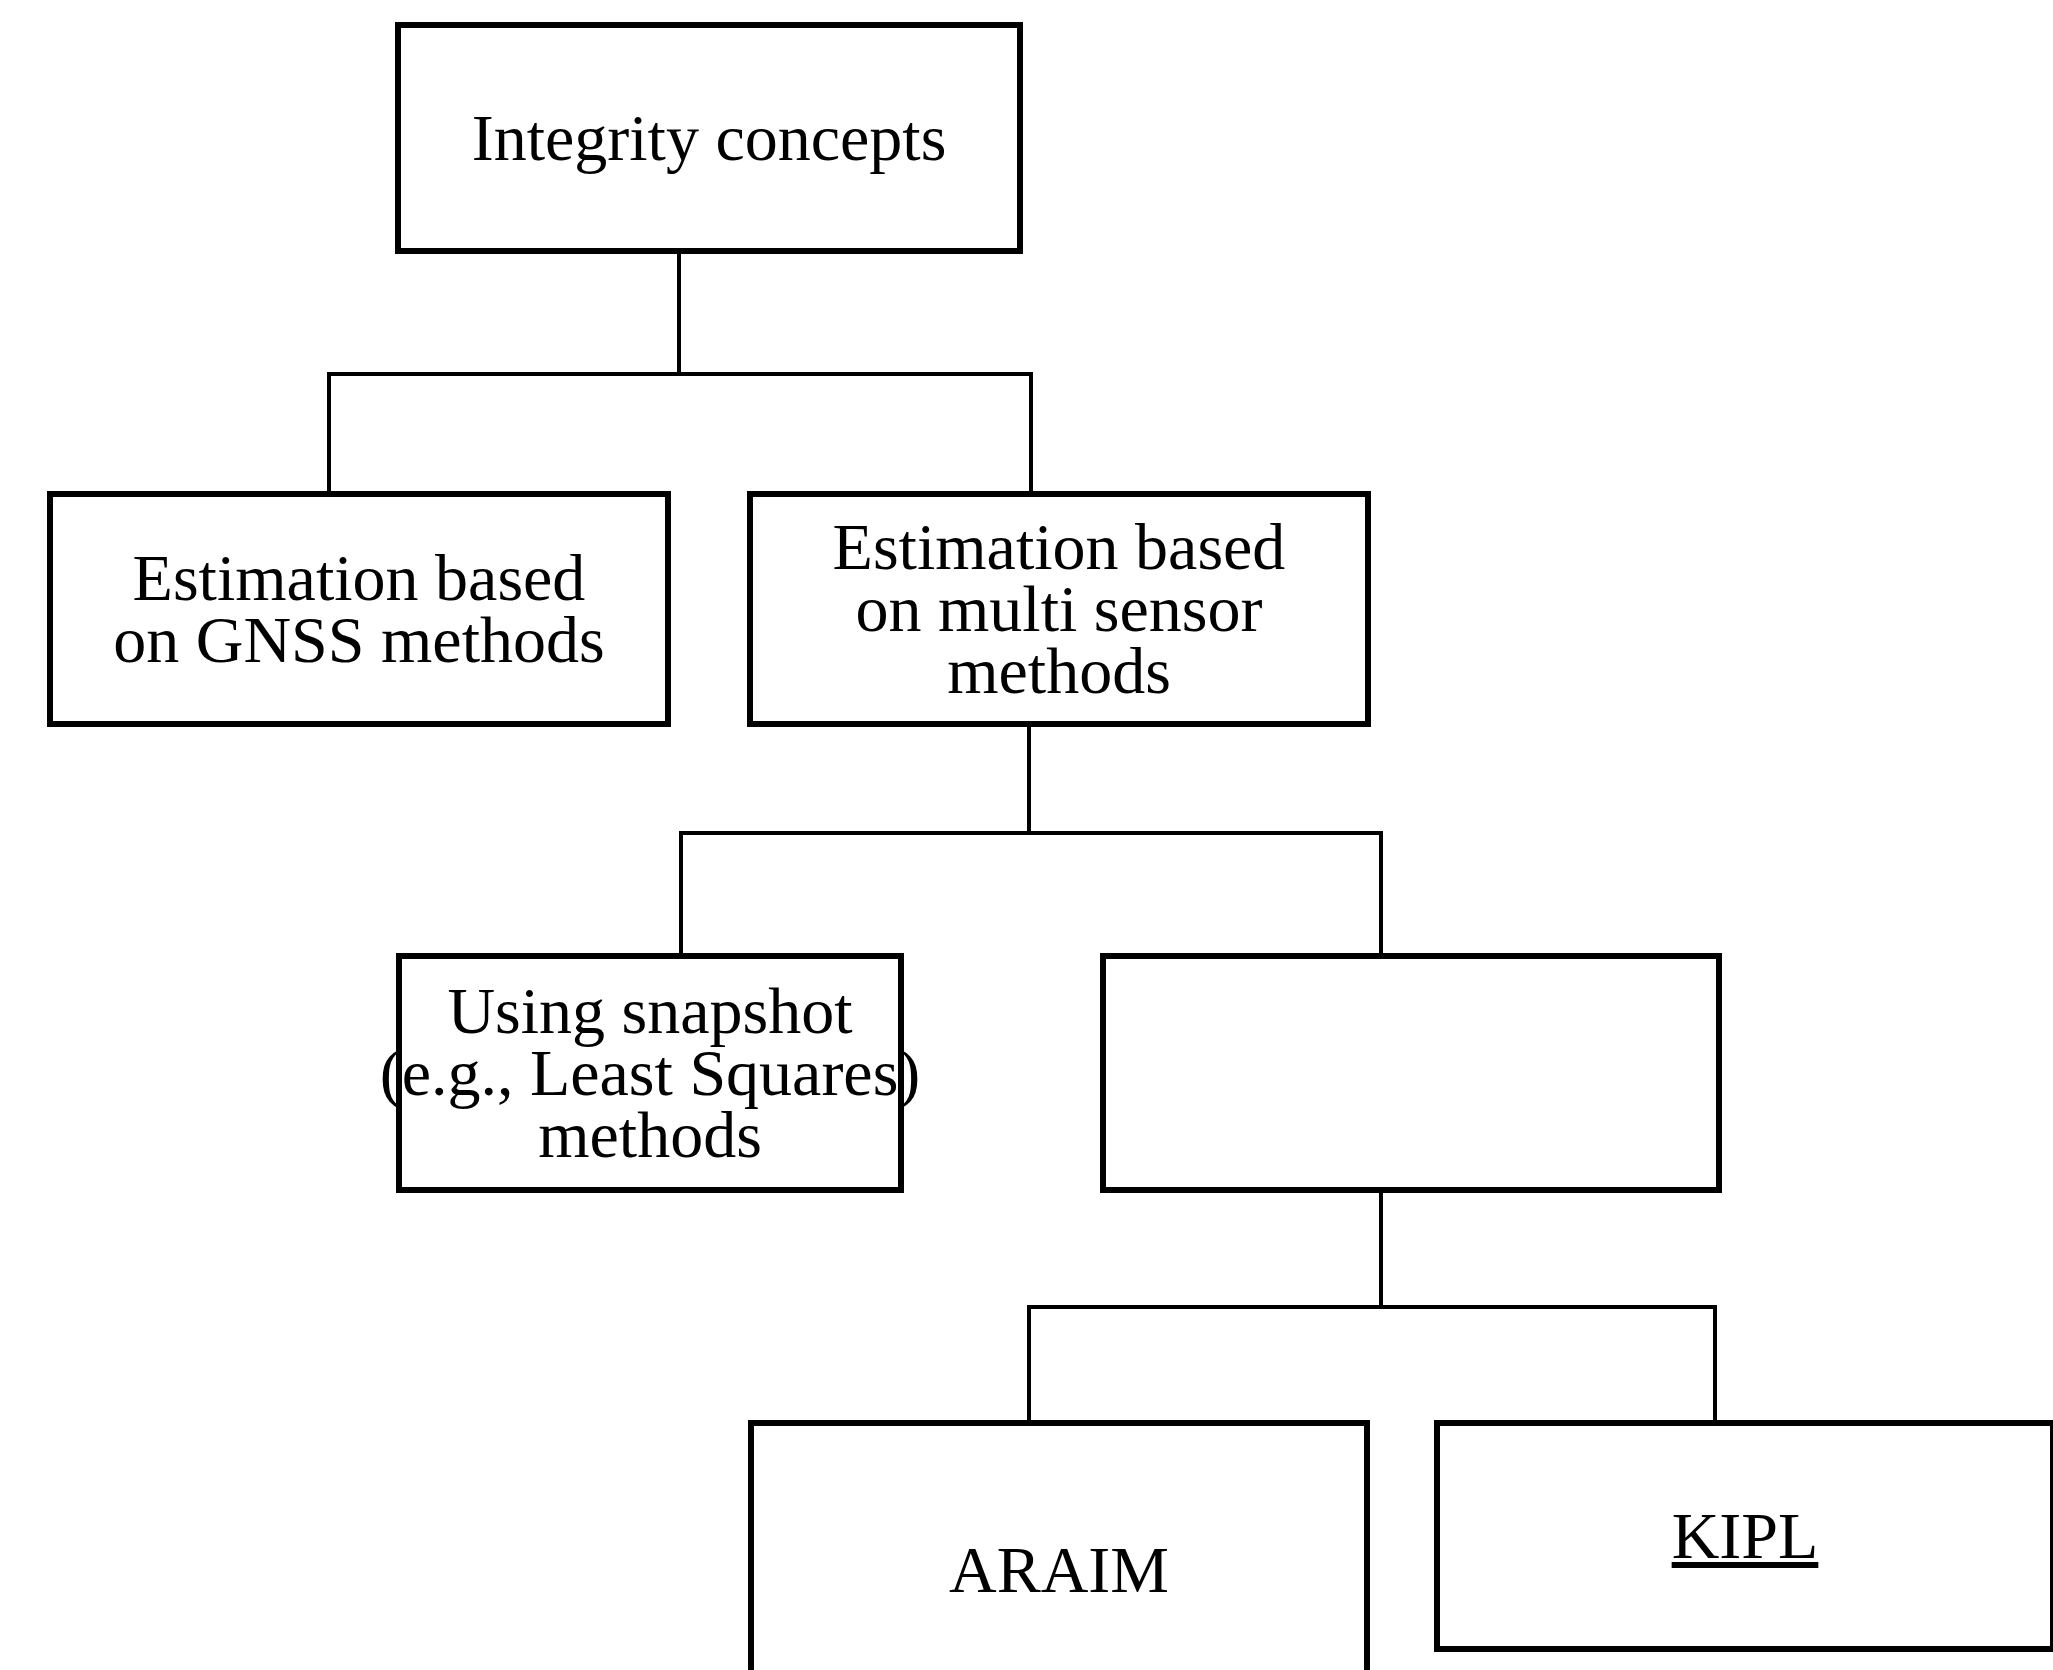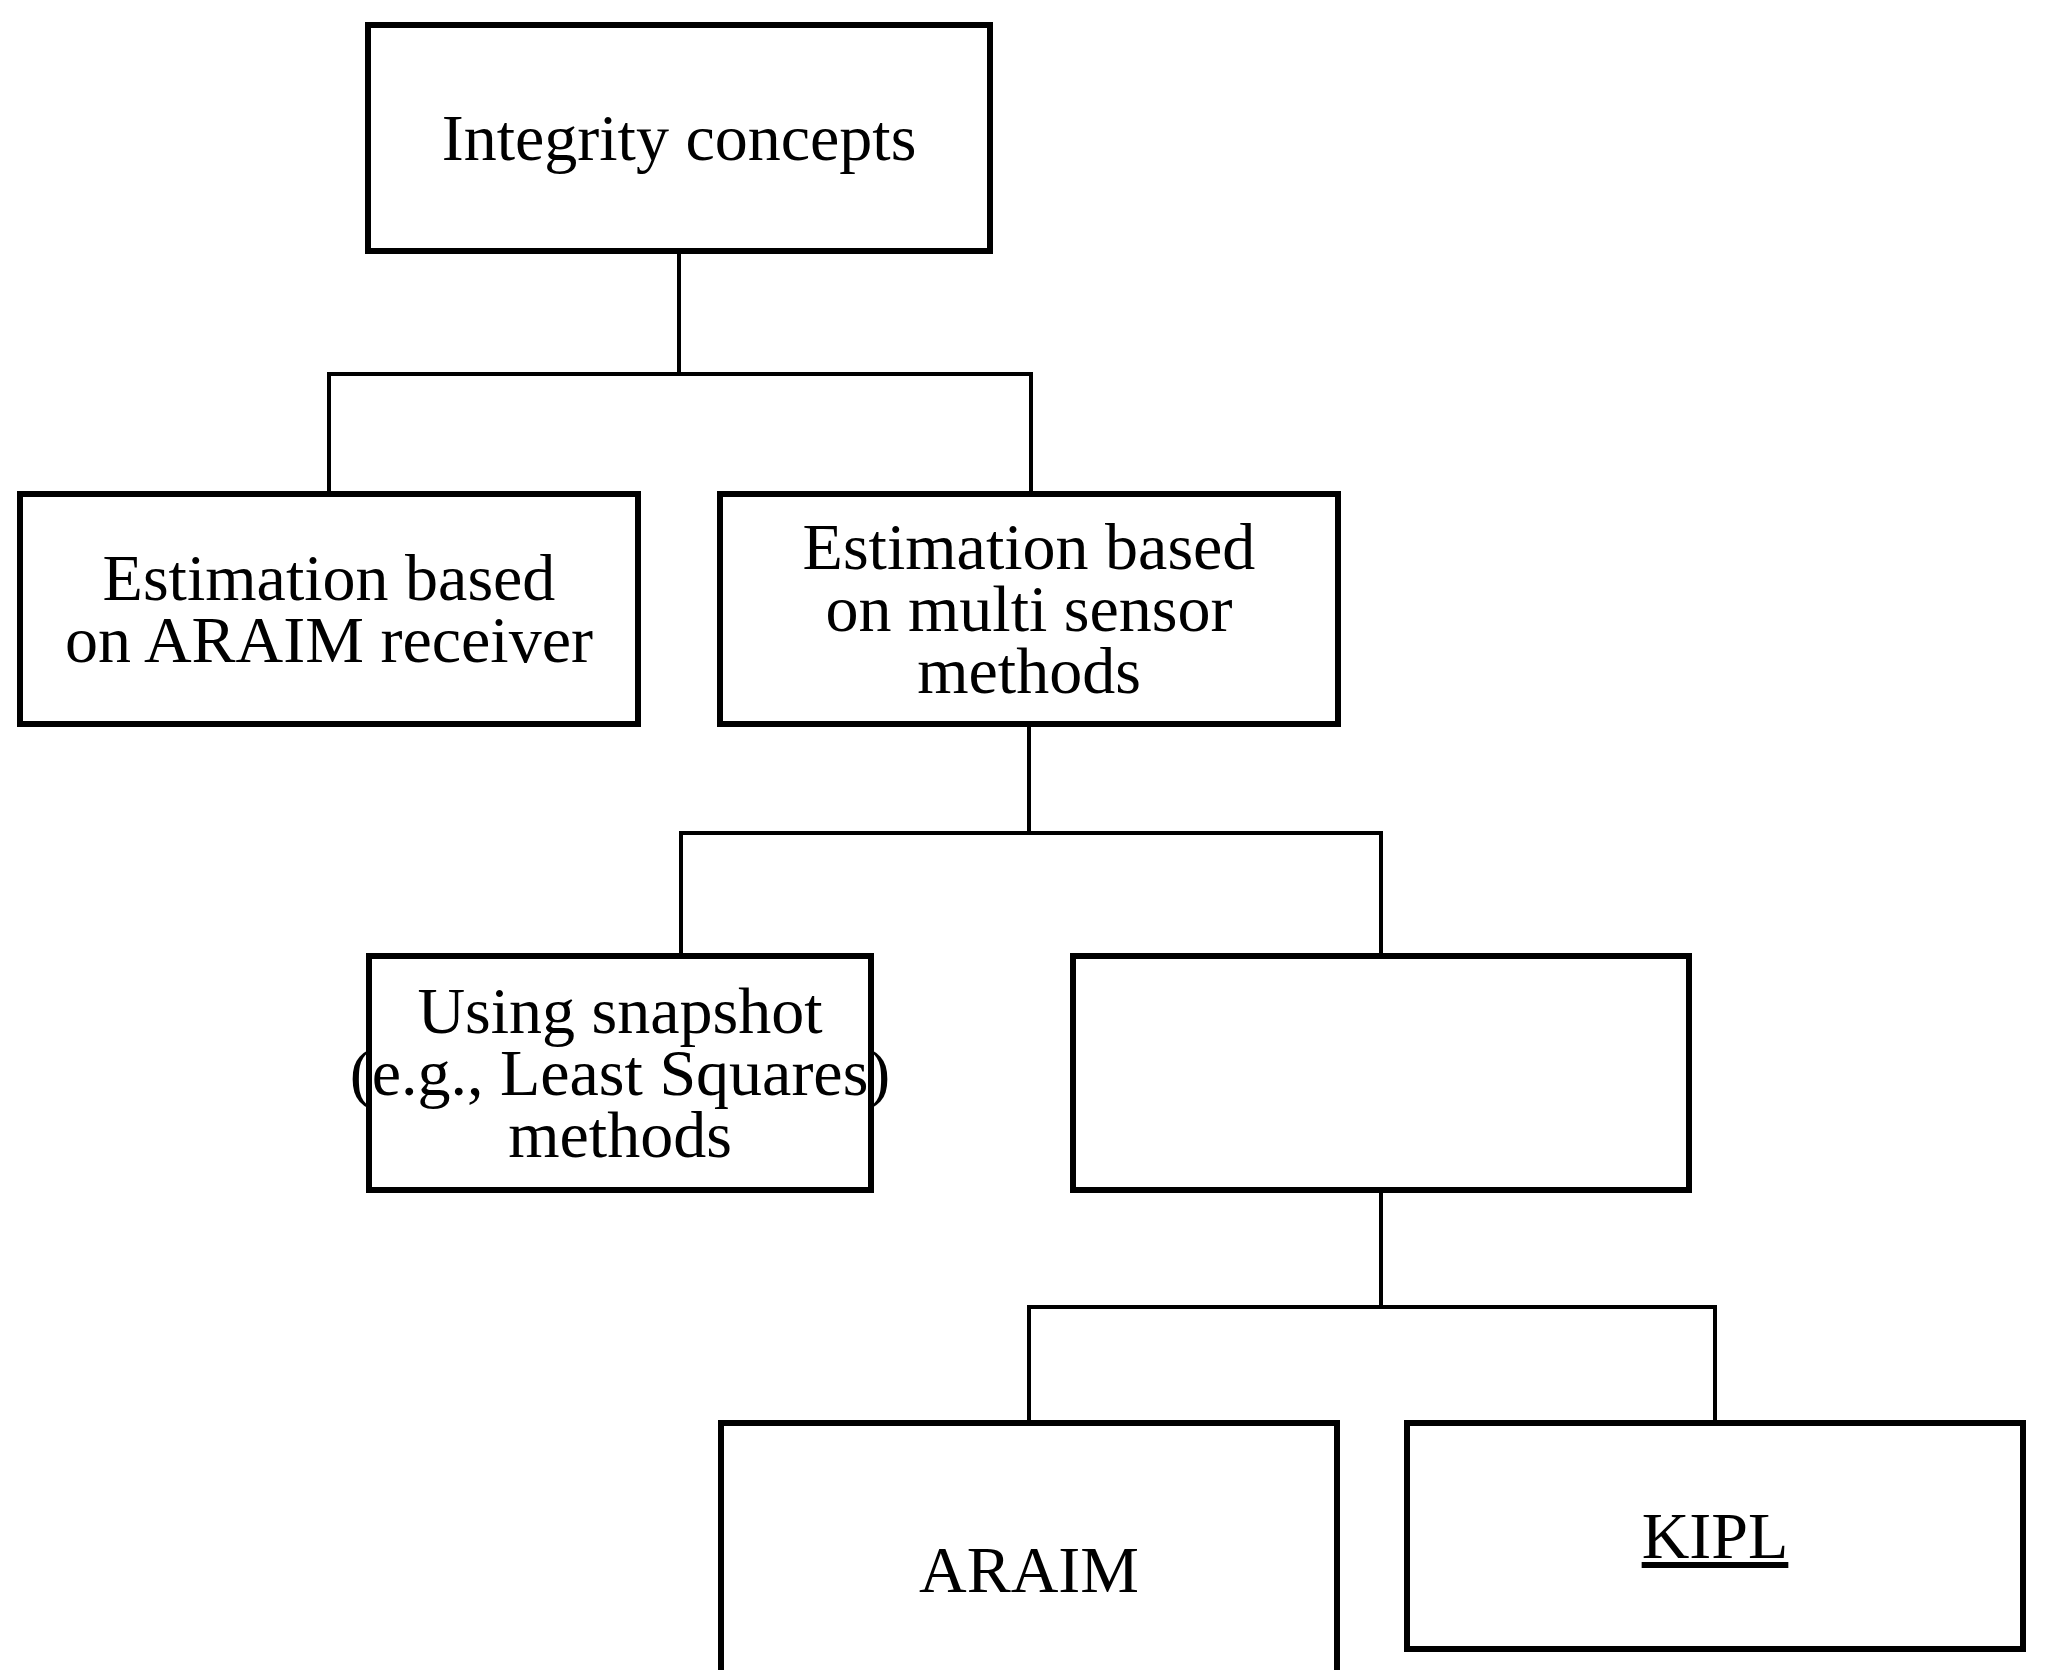--- a/index.html
+++ b/index.html
@@ -22,20 +22,21 @@
     background: #ffffff;
     color: #000000;
     display: flex;
     flex-direction: column;
     align-items: center;
     justify-content: center;
     text-align: center;
     font-size: 66px;
     line-height: 62px;
     white-space: nowrap;
+    margin-left: 30px;
   }
   .node span { display: block; }
   .line {
     position: absolute;
     background: #000000;
   }
   
   #n-integrity { left: 365px;  top: 22px;   width: 628px; height: 232px; }
   #n-gnss      { left: 17px;   top: 491px;  width: 624px; height: 236px; }
   #n-fusion    { left: 717px;  top: 491px;  width: 624px; height: 236px; }
@@ -66,21 +67,21 @@
     <span>Integrity concepts</span>
   </div>
 
   <div class="line" id="c-root-stem"></div>
   <div class="line" id="c-root-horiz"></div>
   <div class="line" id="c-root-drop-l"></div>
   <div class="line" id="c-root-drop-r"></div>
 
   <div class="node" id="n-gnss">
     <span>Estimation based</span>
-    <span>on ARAIM receiver</span>
+    <span>on GNSS methods</span>
   </div>
   <div class="node" id="n-fusion">
     <span>Estimation based</span>
     <span>on multi sensor</span>
     <span>methods</span>
   </div>
 
   <div class="line" id="c-fusion-stem"></div>
   <div class="line" id="c-fusion-horiz"></div>
   <div class="line" id="c-fusion-drop-l"></div>

